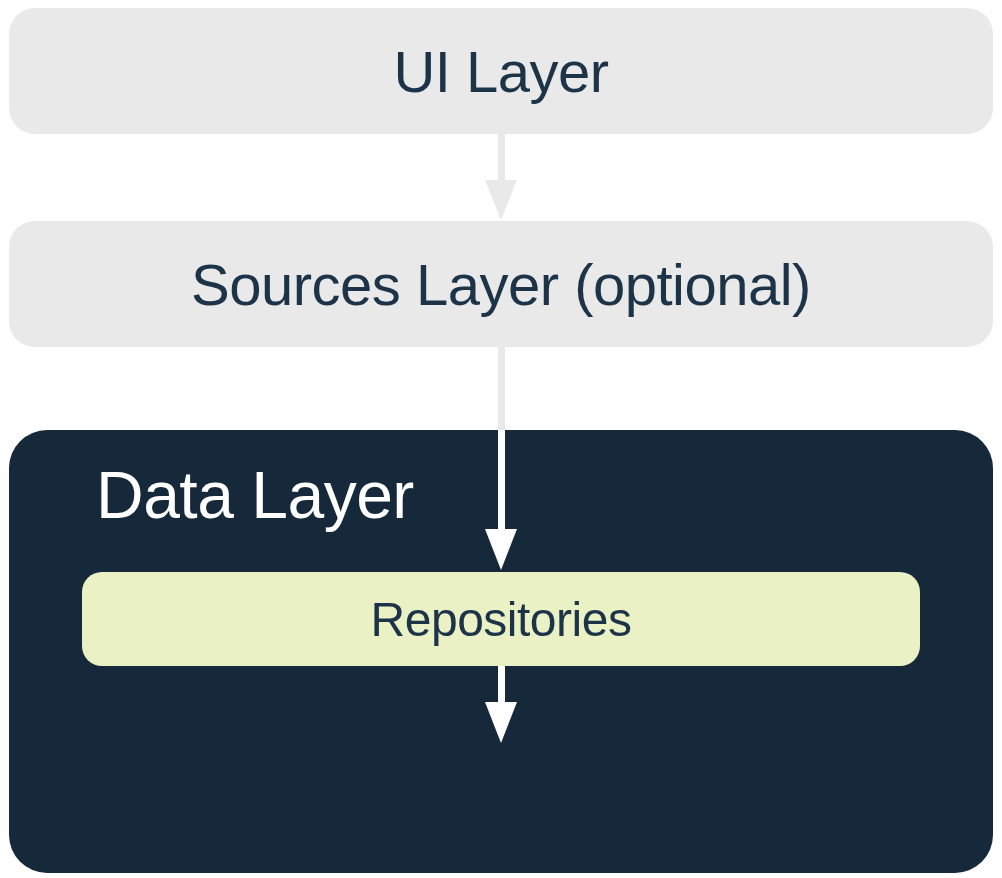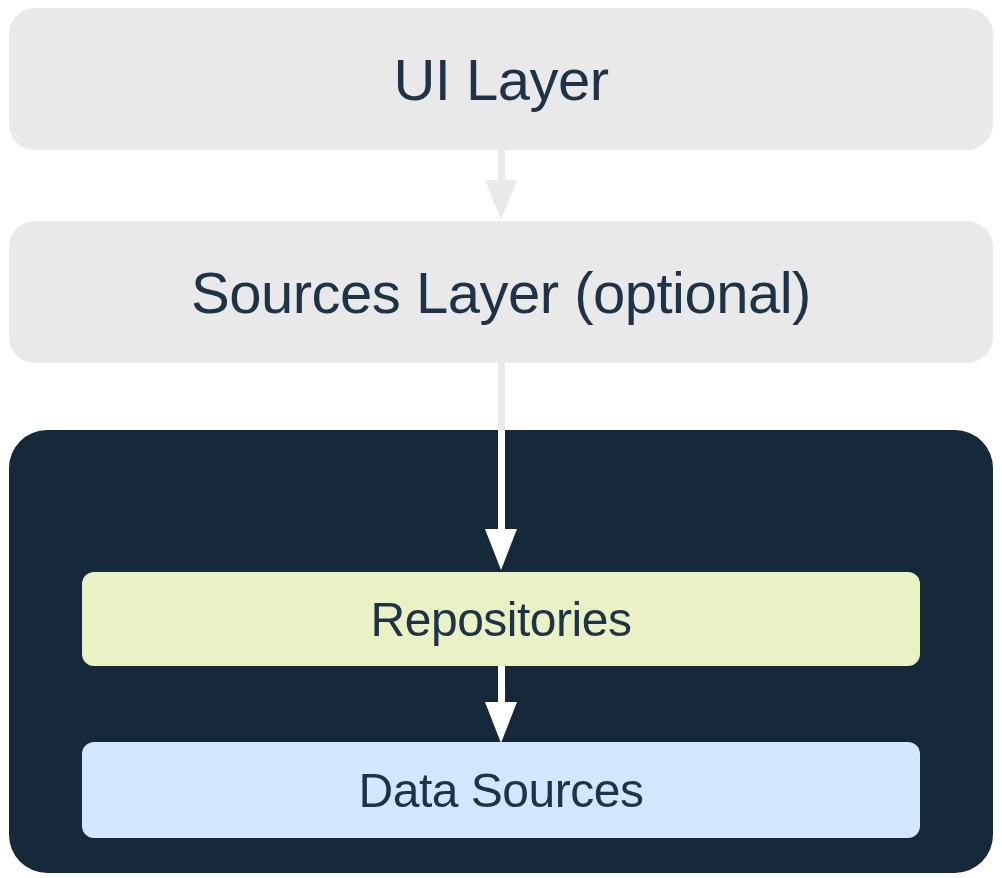--- a/index.html
+++ b/index.html
@@ -20,21 +20,21 @@
   .node {
     position: absolute;
     display: flex;
     align-items: center;
     justify-content: center;
     box-sizing: border-box;
   }
   .gray-box {
     left: 9px;
     width: 984px;
-    height: 142px;
+    height: 126px;
     background: #e9e9e9;
     border-radius: 26px;
     color: #1d3348;
     font-size: 58px;
     letter-spacing: -0.5px;
   }
   .ui-box     { top: 8px; }
   .domain-box { top: 221px; }
 
   .dark-box {
@@ -53,21 +53,21 @@
     color: #ffffff;
     font-size: 66px;
     letter-spacing: -0.5px;
     line-height: 66px;
     white-space: nowrap;
   }
 
   .inner-box {
     left: 82px;
     width: 838px;
-    border-radius: 12px;
+    border-radius: 20px;
     color: #1d3348;
     font-size: 48px;
     letter-spacing: -0.5px;
   }
   .repos-box   { top: 572px; height: 94px; background: #eaf2c5; }
   .sources-box { top: 742px; height: 96px; background: #d2e7fc; }
 
   
   .stem {
     position: absolute;
@@ -110,29 +110,27 @@
   </div>
 
   <div class="stem gray a1-stem"></div>
   <div class="head gray a1-head"></div>
 
   <div class="node gray-box domain-box">
     <span>Sources Layer (optional)</span>
   </div>
 
   <div class="dark-box"></div>
+  <div class="dark-title">Data Layer</div>
 
   <div class="stem gray a2-stem-gray"></div>
   <div class="stem white a2-stem-white"></div>
   <div class="head white a2-head"></div>
 
   <div class="node inner-box repos-box">
     <span>Repositories</span>
   </div>
 
   <div class="stem white a3-stem"></div>
   <div class="head white a3-head"></div>
 
-  <div class="node inner-box sources-box">
-    <span>Data Sources</span>
-  </div>
 
 </div>
 
 </body></html>

